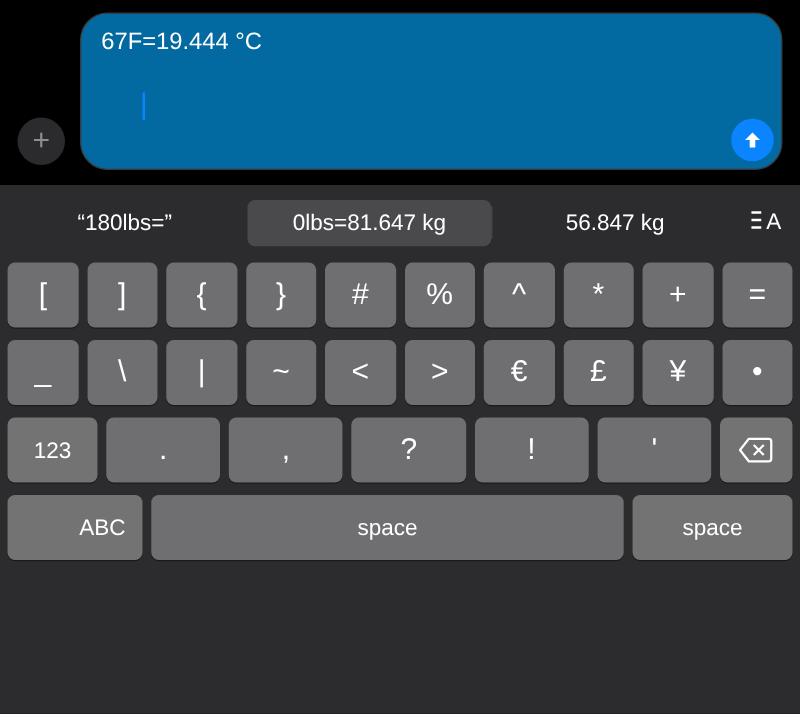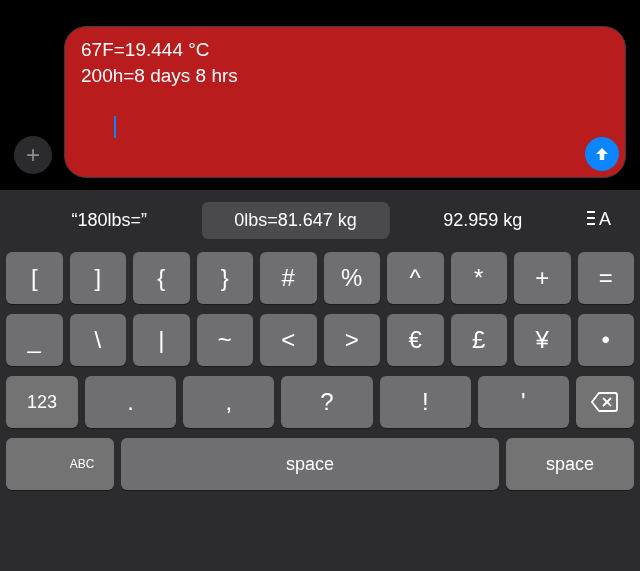--- a/index.html
+++ b/index.html
@@ -25,22 +25,21 @@
       margin-bottom: 4px;
       font-size: 24px; color: #8e8e92; font-weight: 400;
     }
     .input-bubble {
       flex: 1;
       border: 1px solid #3a3a3c;
       border-radius: 22px;
       padding: 10px 32px 10px 16px;
       position: relative;
       min-height: 44px;
-      background: #b91c1c;
-      margin-top: 16px;
+      background: #0369a1;
     }
     .input-bubble .line {
       font-size: 19px;
       line-height: 26px;
       color: #fff;
       white-space: pre;
     }
     .current-line {
       display: inline-block;
       background: #48484a;
@@ -67,21 +66,21 @@
     .send-btn svg { width: 18px; height: 18px; }
     .keyboard {
       background: #2c2c2e;
       padding-top: 4px;
       height: 440px;
     }
     .suggestions {
       display: flex;
       align-items: center;
       height: 52px;
-      padding: 0 16px;
+      padding: 0 2px;
     }
     .sugg {
       flex: 1;
       text-align: center;
       font-size: 18px;
       color: #fff;
       padding: 10px 4px;
       white-space: nowrap;
       overflow: hidden;
     }
@@ -113,52 +112,51 @@
       display: flex; align-items: center; justify-content: center;
       font-size: 24px;
       color: #fff;
       box-shadow: 0 1px 0 rgba(0,0,0,0.4);
     }
     .key.dark {
       background: #737373;
     }
     .key.k123 { flex: 0 0 72px; font-size: 18px; }
     .key.del { flex: 0 0 58px; }
-    .key.abc { flex: 0 0 108px; font-size: 12px; padding-left: 44px; }
+    .key.abc { flex: 0 0 108px; font-size: 18px; padding-left: 44px; }
     .key.space { flex: 1; font-size: 18px; text-align: right; }
     .key.return { flex: 0 0 128px; font-size: 18px; }
     .del svg { width: 28px; height: 22px; }
   </style>
 </head>
 <body>
 
 <div class="compose-area">
   <div class="plus-btn">
     <span>+</span>
   </div>
   <div class="input-bubble">
     <div class="line">67F=19.444 °C</div>
-    <div class="line">200h=8 days 8 hrs</div>
     <div class="line">
       <span class="cursor"></span>
     </div>
     <div class="send-btn">
       <svg viewBox="0 0 24 24">
         <path d="M12 4 L20 12 L15 12 L15 20 L9 20 L9 12 L4 12 Z" fill="#fff"></path>
       </svg>
     </div>
   </div>
 </div>
 
 <div class="keyboard">
   <div class="suggestions">
     <div class="sugg">“180lbs=”</div>
     <div class="sugg selected">0lbs=81.647 kg</div>
     <div class="sugg-divider"></div>
-    <div class="sugg">92.959 kg</div>
+    <div class="sugg">56.847 kg</div>
     <div class="ea-btn">
       <span>
         <svg width="26" height="20" viewBox="0 0 26 20">
             <path d="M0 4 H8 M0 10 H8 M0 16 H8" stroke="#fff" stroke-width="2"></path>
             <text x="12" y="17" font-size="18" fill="#fff" font-family="Arial">A</text>
           </svg>
       </span>
     </div>
   </div>
 

